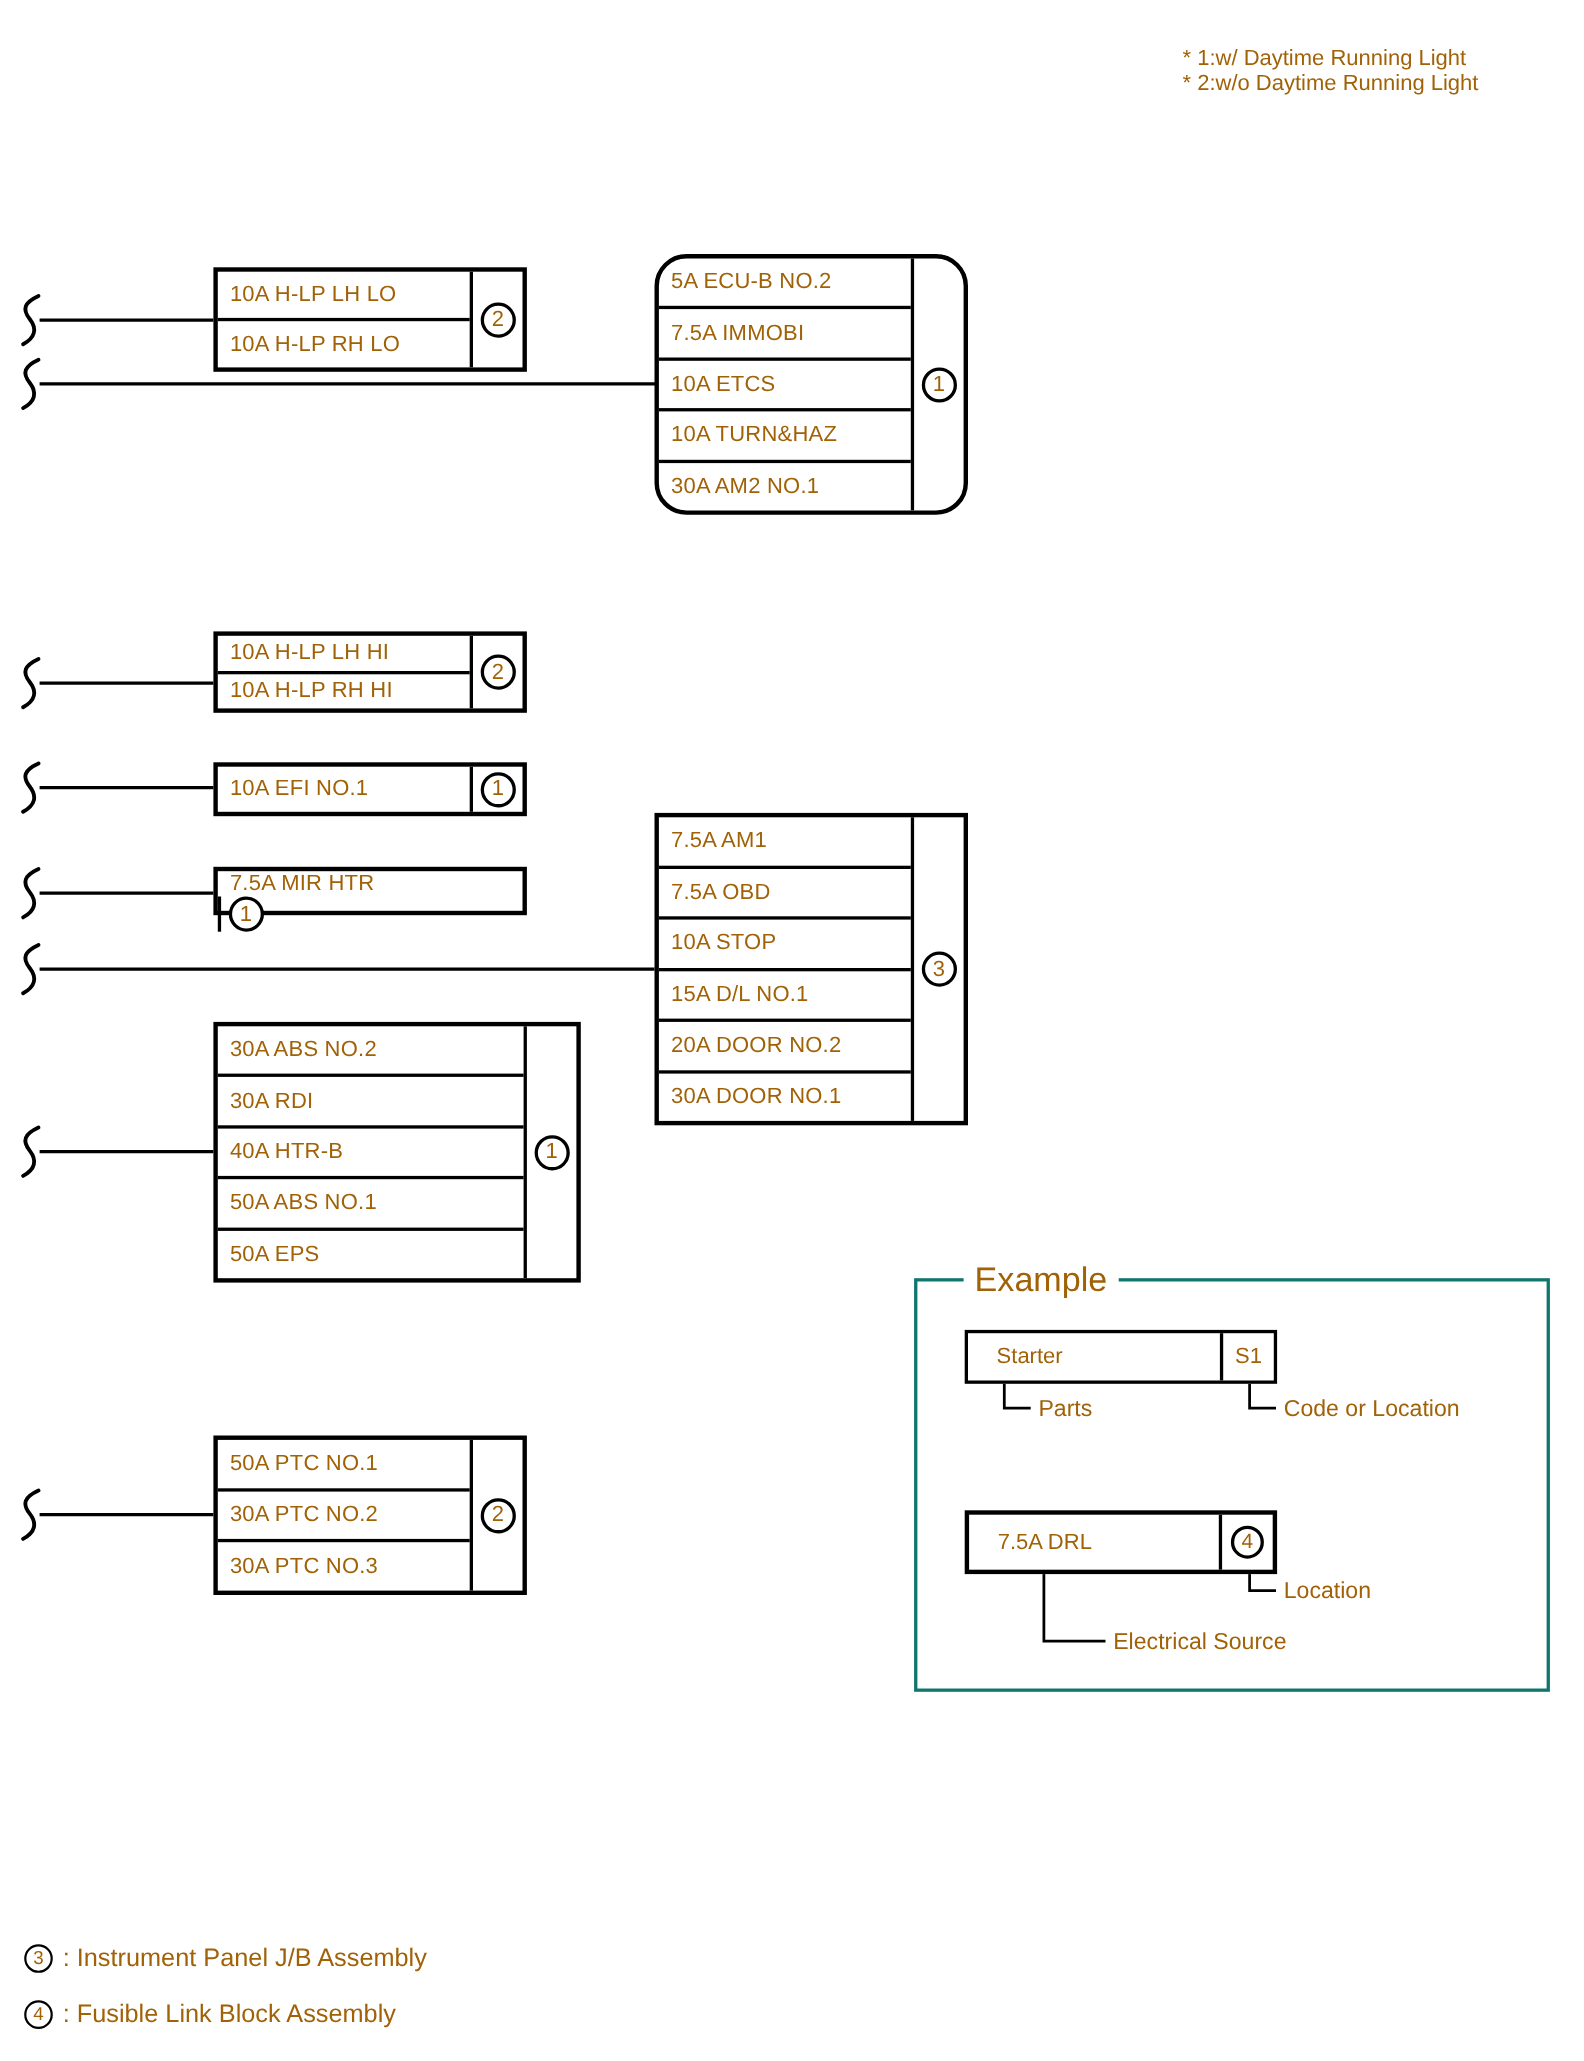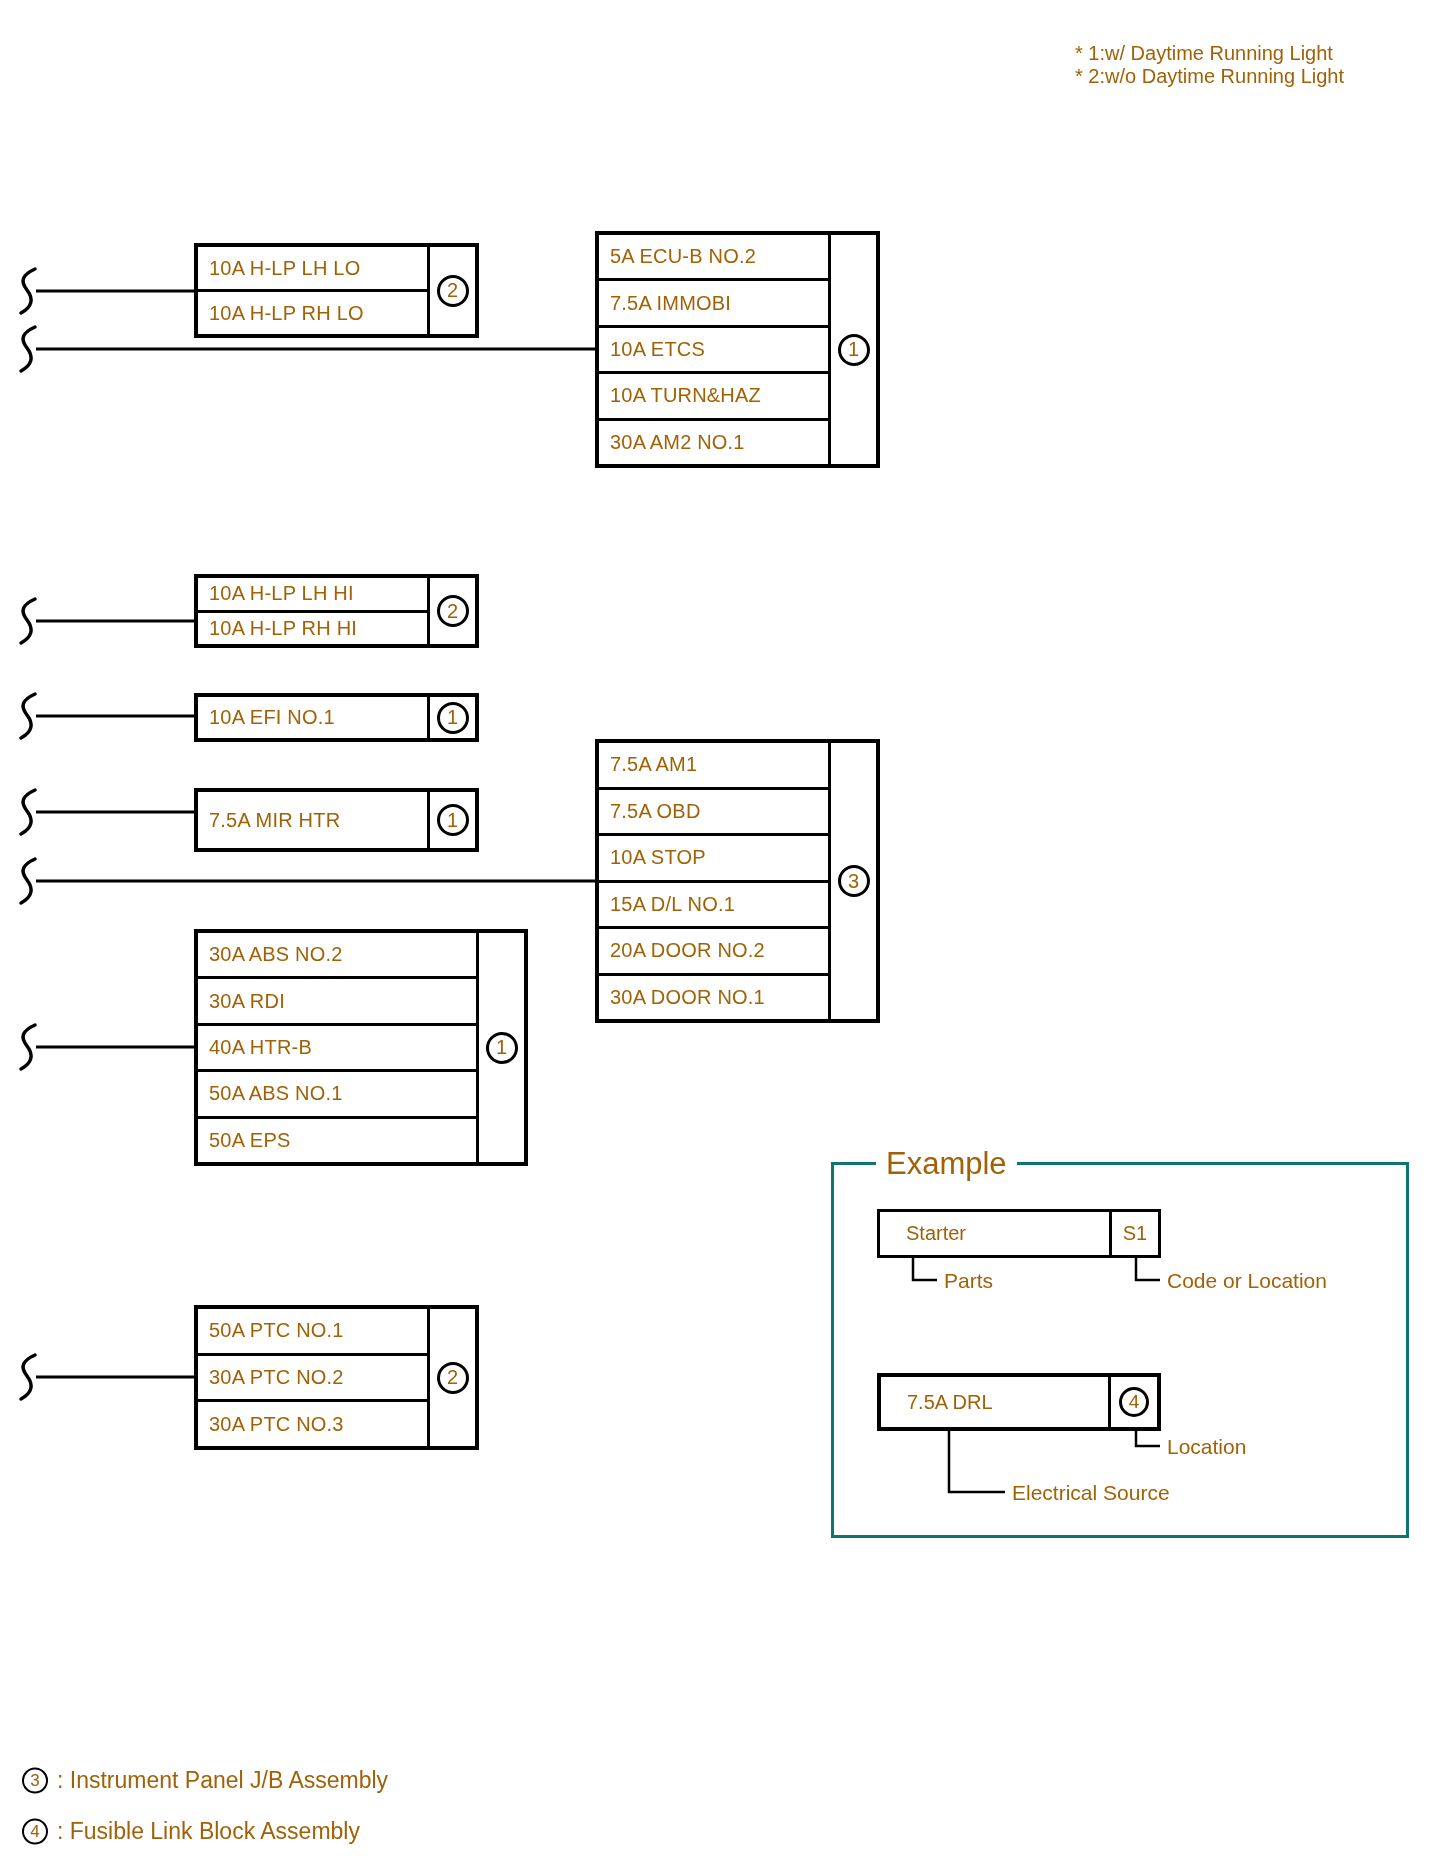--- a/index.html
+++ b/index.html
@@ -81,21 +81,21 @@
         </div>
       <div class="fuse-row">
           <span>10A H-LP RH LO</span>
         </div>
     </div>
     <div class="badgecol">
         <span class="badge">2</span>
       </div>
   </div>
 
-  <div class="fusebox" style="left:595px;top:231px;width:285px;height:237px;">
+  <div class="fusebox" style="left:595px;top:231px;width:285px;height:237px;border-radius:29px;">
     <div class="rows">
       <div class="fuse-row">
           <span>5A ECU-B NO.2</span>
         </div>
       <div class="fuse-row">
           <span>7.5A IMMOBI</span>
         </div>
       <div class="fuse-row">
           <span>10A ETCS</span>
         </div>
@@ -129,21 +129,21 @@
     <div class="rows">
       <div class="fuse-row">
           <span>10A EFI NO.1</span>
         </div>
     </div>
     <div class="badgecol">
         <span class="badge">1</span>
       </div>
   </div>
 
-  <div class="fusebox" style="left:194px;top:788px;width:285px;height:64px;">
+  <div class="fusebox" style="left:194px;top:788px;width:285px;height:44px;flex-direction:column;">
     <div class="rows">
       <div class="fuse-row">
           <span>7.5A MIR HTR</span>
         </div>
     </div>
     <div class="badgecol">
         <span class="badge">1</span>
       </div>
   </div>
 

